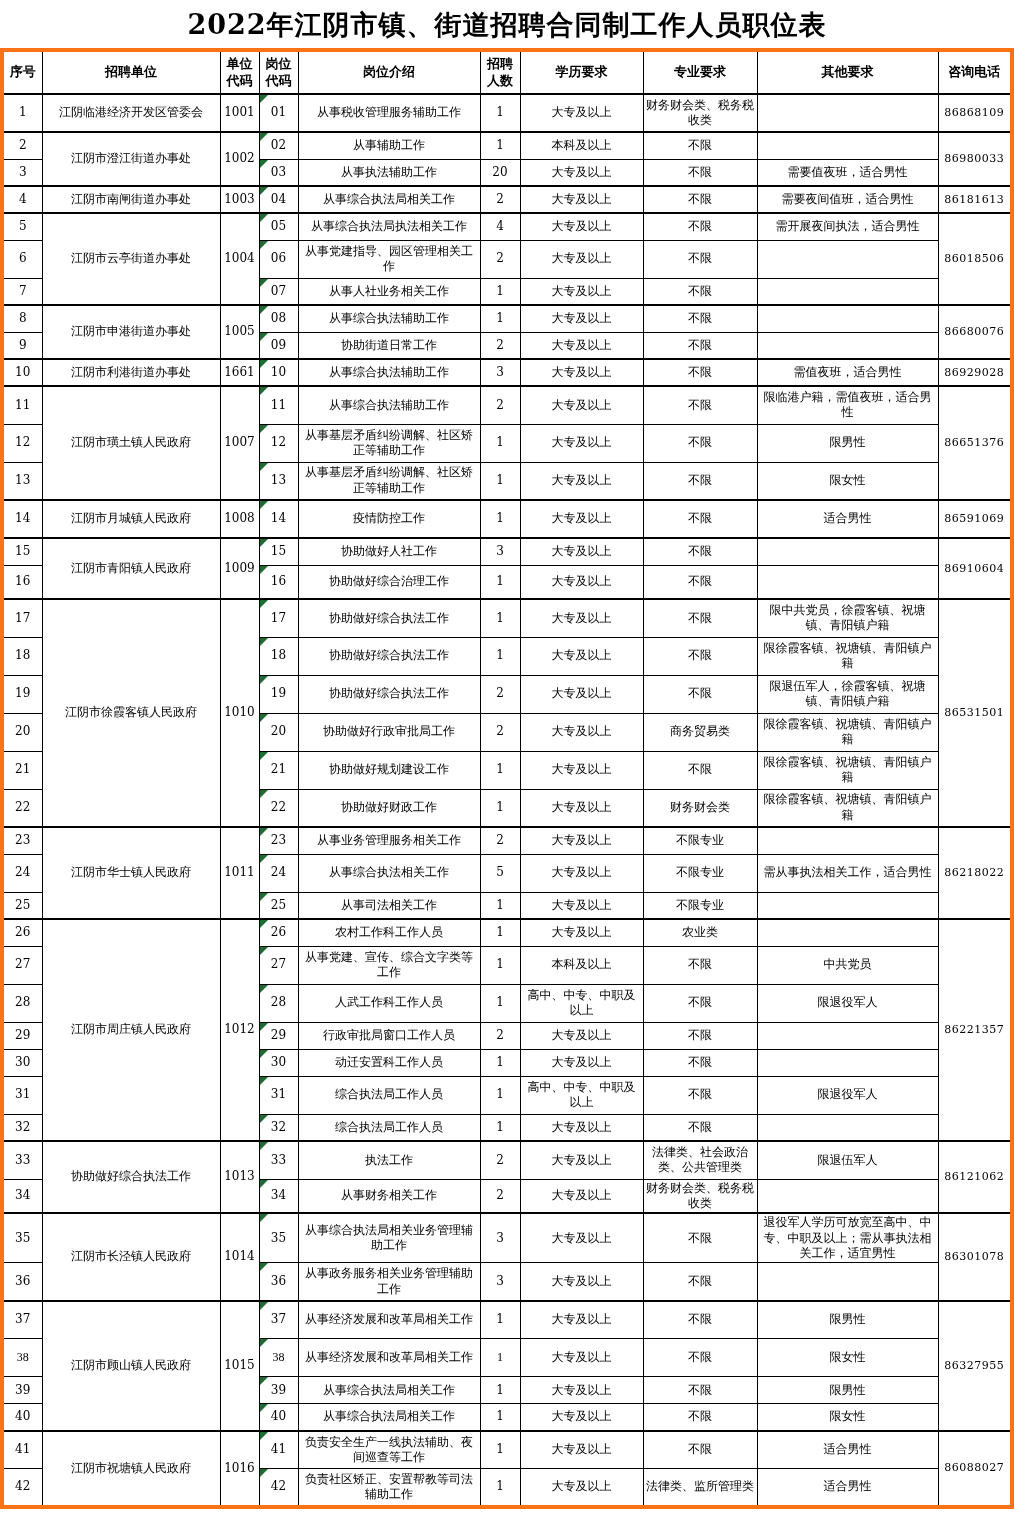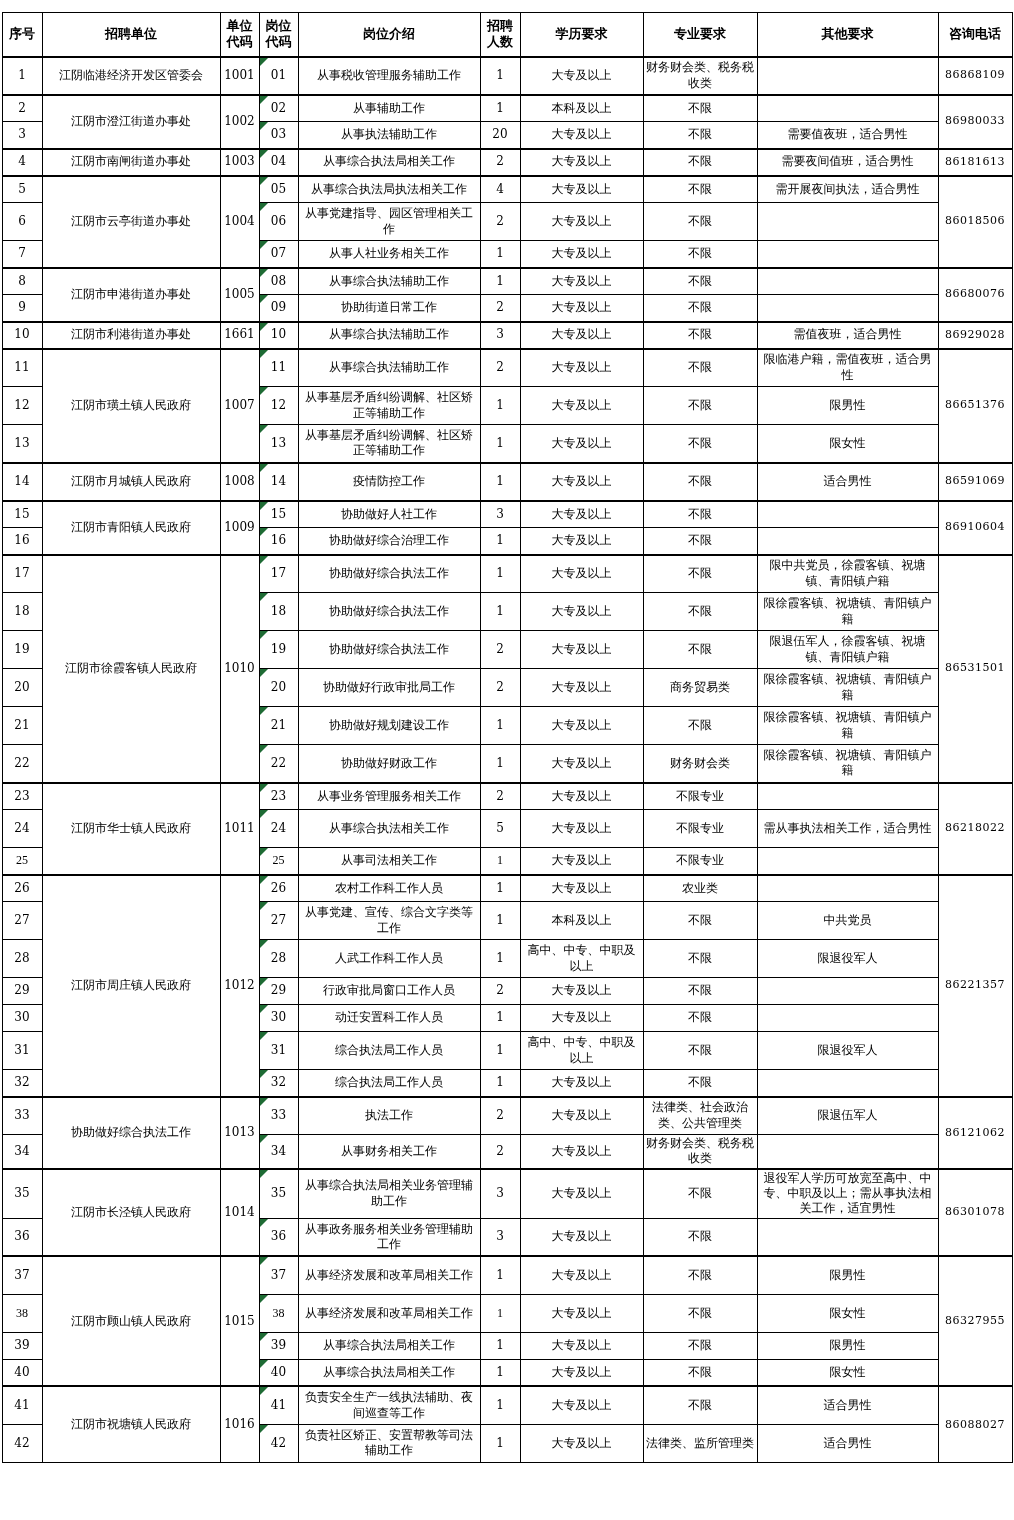--- a/index.html
+++ b/index.html
@@ -18,24 +18,24 @@
   .title {
     font-size: 27px;
     font-weight: bold;
     text-align: center;
     padding: 9px 0 8px 0;
     letter-spacing: 1px;
     line-height: 1.15;
   }
   table.tbl {
     width: 1010px;
-    margin: 12px auto;
+    margin: 0 auto;
     border-collapse: collapse;
     table-layout: fixed;
-    border: 1px solid #f97316;
+    border: 4px solid #f97316;
   }
   .tbl th, .tbl td {
     border: 1px solid #000000;
     text-align: center;
     vertical-align: middle;
     padding: 1px 2px;
     overflow: hidden;
     word-break: break-all;
   }
   .tbl thead tr {
@@ -68,20 +68,21 @@
   }
   td.phone-cell {
     font-size: 11px;
     letter-spacing: 0.5px;
   }
 </style>
 </head>
 <body>
 
 <div class="page">
+  <div class="title">2022年江阴市镇、街道招聘合同制工作人员职位表</div>
   <table class="tbl" id="position-table">
     <colgroup>
       <col style="width:40px">
       <col style="width:178px">
       <col style="width:39px">
       <col style="width:39px">
       <col style="width:182px">
       <col style="width:40px">
       <col style="width:123px">
       <col style="width:114px">
@@ -274,21 +275,21 @@
           <td rowspan="2">江阴市青阳镇人民政府</td>
           <td rowspan="2">1009</td>
           <td class="post-code-cell">15<span class="tri" style="border-top-color: rgb(30, 107, 52);"></span></td>
           <td>协助做好人社工作</td>
           <td>3</td>
           <td>大专及以上</td>
           <td>不限</td>
           <td></td>
           <td rowspan="2" class="phone-cell">86910604</td>
         </tr>
-        <tr style="height: 27px;">
+        <tr style="height: 34px;">
           <td>16</td>
           <td class="post-code-cell">16<span class="tri" style="border-top-color: rgb(30, 107, 52);"></span></td>
           <td>协助做好综合治理工作</td>
           <td>1</td>
           <td>大专及以上</td>
           <td>不限</td>
           <td></td>
         </tr>
       </tbody>
       <tbody class="group">
@@ -365,21 +366,21 @@
         </tr>
         <tr style="height: 38px;">
           <td>24</td>
           <td class="post-code-cell">24<span class="tri" style="border-top-color: rgb(30, 107, 52);"></span></td>
           <td>从事综合执法相关工作</td>
           <td>5</td>
           <td>大专及以上</td>
           <td>不限专业</td>
           <td>需从事执法相关工作，适合男性</td>
         </tr>
-        <tr style="height: 27px; font-family: Liberation Serif, serif;">
+        <tr style="height: 27px;">
           <td>25</td>
           <td class="post-code-cell">25<span class="tri" style="border-top-color: rgb(30, 107, 52);"></span></td>
           <td>从事司法相关工作</td>
           <td>1</td>
           <td>大专及以上</td>
           <td>不限专业</td>
           <td></td>
         </tr>
       </tbody>
       <tbody class="group">

